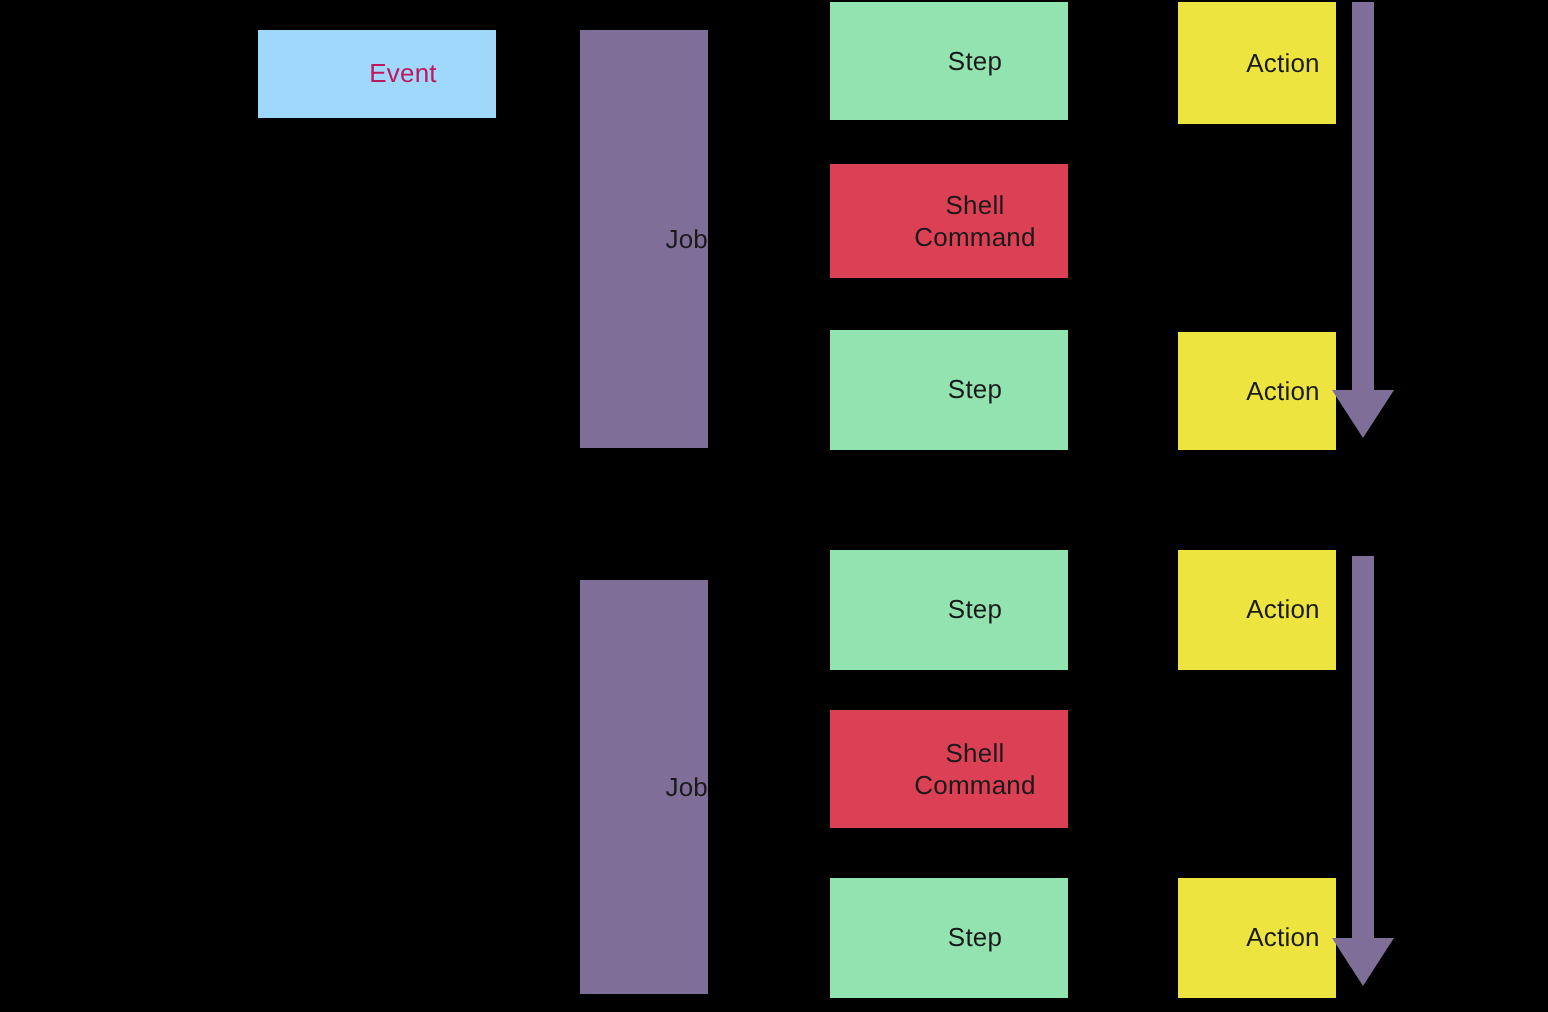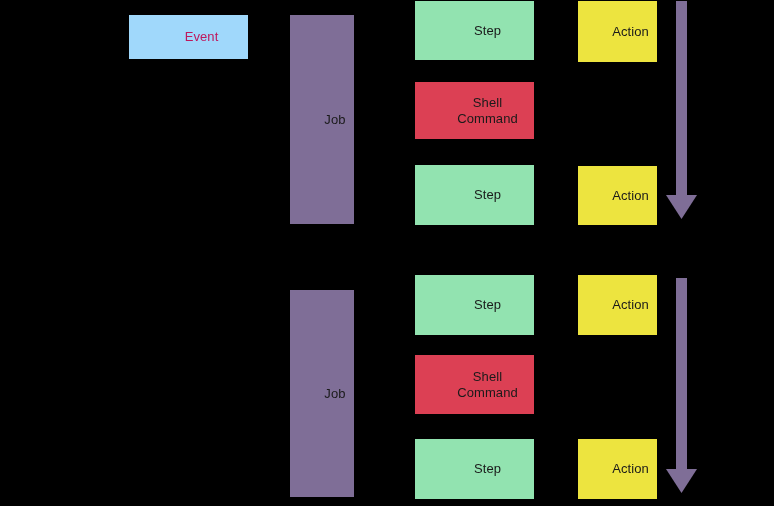--- a/index.html
+++ b/index.html
@@ -26,24 +26,24 @@
     justify-content: center;
     color: #1a1a1a;
     font-size: 13px;
     line-height: 1.2;
     text-align: center;
     letter-spacing: 0.1px;
     user-select: none;
     padding-left: 26px;
   }
   .node-event  { background: #a0d8fb; }
-  .node-job    { background: #7f6e97; }
+  .node-job    { background: #7f6e97; justify-content: flex-end; }
   .node-step   { background: #92e3b0; }
   .node-shell  { background: #dc4054; align-items: center; }
-  .node-action { background: #ede43f; }
+  .node-action { background: #ede43f; margin-left: 11px; }
 
   .arrow {
     position: absolute;
     overflow: visible;
   }
   .arrow svg { display: block; overflow: visible; }
 </style>
 </head>
 <body>
 

